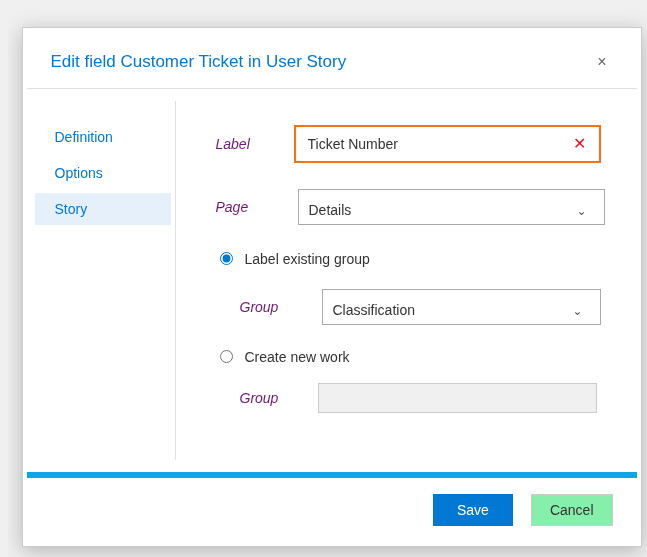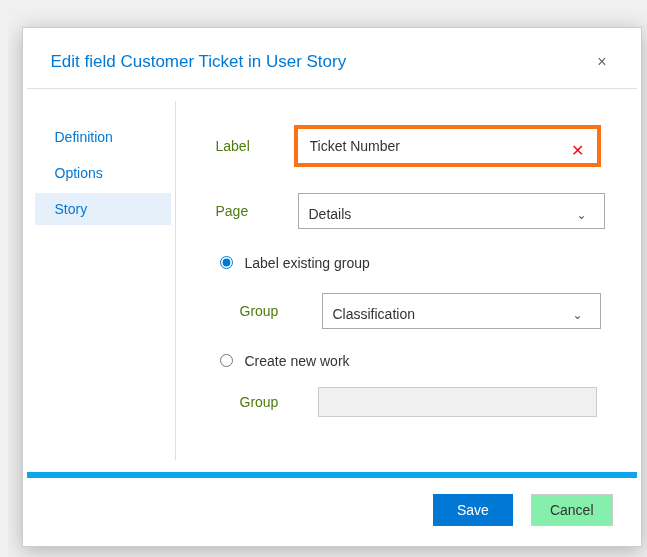--- a/index.html
+++ b/index.html
@@ -89,31 +89,32 @@
 
     .form-row {
       display: flex;
       align-items: center;
       margin-bottom: 14px;
     }
 
     .form-label {
       width: 70px;
       font-size: 14px;
-      color: #4d7c0f;
+      color: #701a75;
       flex-shrink: 0;
+      font-style: italic;
     }
 
     .input-wrapper {
       flex: 1;
       position: relative;
-      border: 4px solid #f97316;
+      border: 2px solid #f97316;
       background: #fff;
       display: flex;
-      align-items: flex-end;
+      align-items: center;
     }
 
     .text-input {
       width: 100%;
       border: 1px solid #aaa;
       padding: 5px 32px 5px 8px;
       font-size: 14px;
       font-family: inherit;
       color: #333;
       outline: none;

